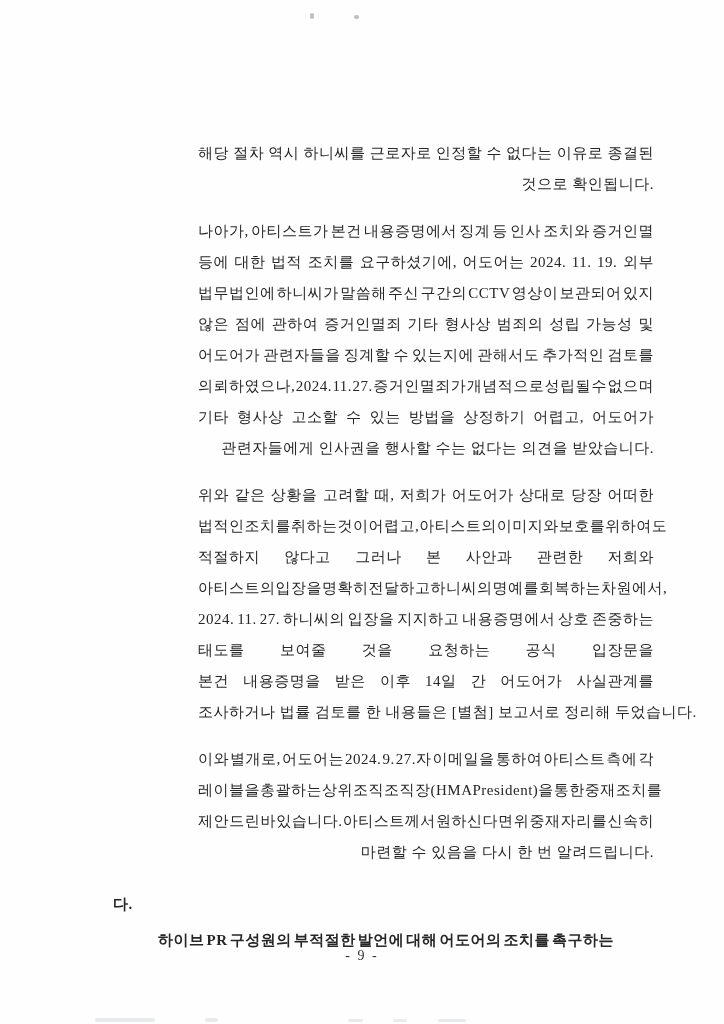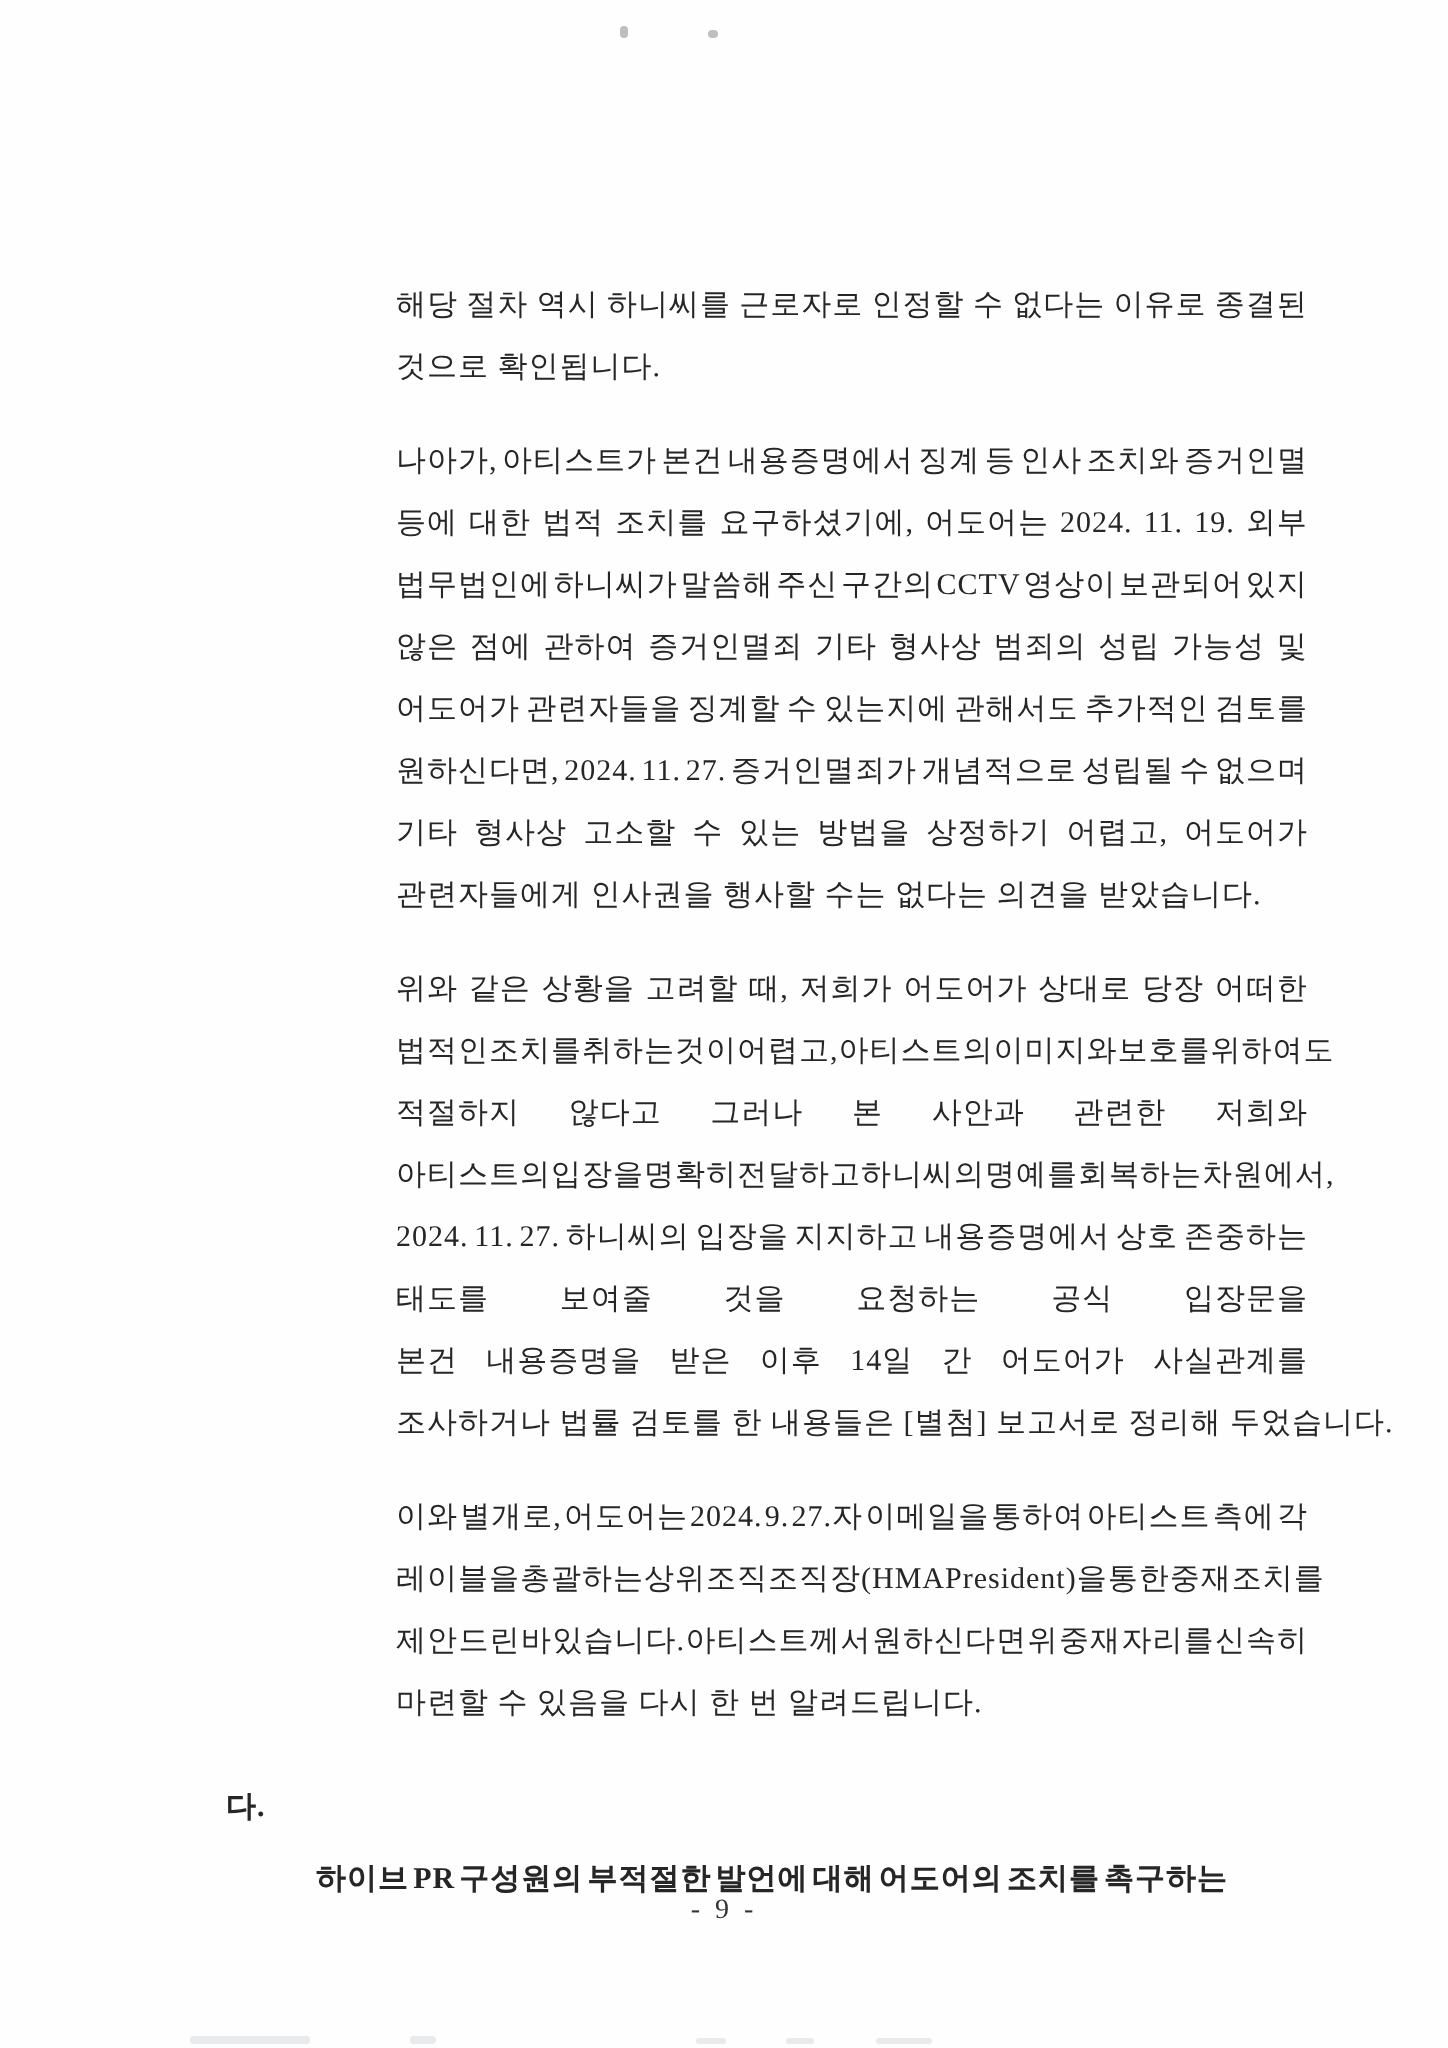--- a/index.html
+++ b/index.html
@@ -18,21 +18,21 @@
   }
   .para{margin:0 0 16px 0;padding:0;}
   .para.before-heading{margin-bottom:24px;}
   .tline{
     height:31px;line-height:31px;
     white-space:nowrap;
   }
   
   .jline{display:flex;justify-content:space-between;}
   .jline span{display:inline-block;white-space:nowrap;}
-  .plain{text-align:left;}
+  .plain{text-align:right;}
   .heading-row{
     position:absolute;left:113px;top:889px;width:501px;
     display:flex;font-weight:bold;font-size:15px;letter-spacing:0.5px;
   }
   .heading-marker{width:45px;flex:0 0 45px;height:31px;line-height:31px;}
   .heading-text{flex:1;margin-top:36px;}
   .footer{
     position:absolute;left:0;top:948px;width:724px;
     text-align:center;font-size:14px;letter-spacing:2px;color:#333;
   }
@@ -117,21 +117,21 @@
           <span>어도어가</span>
           <span>관련자들을</span>
           <span>징계할</span>
           <span>수</span>
           <span>있는지에</span>
           <span>관해서도</span>
           <span>추가적인</span>
           <span>검토를</span>
         </div>
       <div class="tline jline">
-          <span>원하신다면,</span>
+          <span>의뢰하였으나,</span>
           <span>2024.</span>
           <span>11.</span>
           <span>27.</span>
           <span>증거인멸죄가</span>
           <span>개념적으로</span>
           <span>성립될</span>
           <span>수</span>
           <span>없으며</span>
         </div>
       <div class="tline jline">

